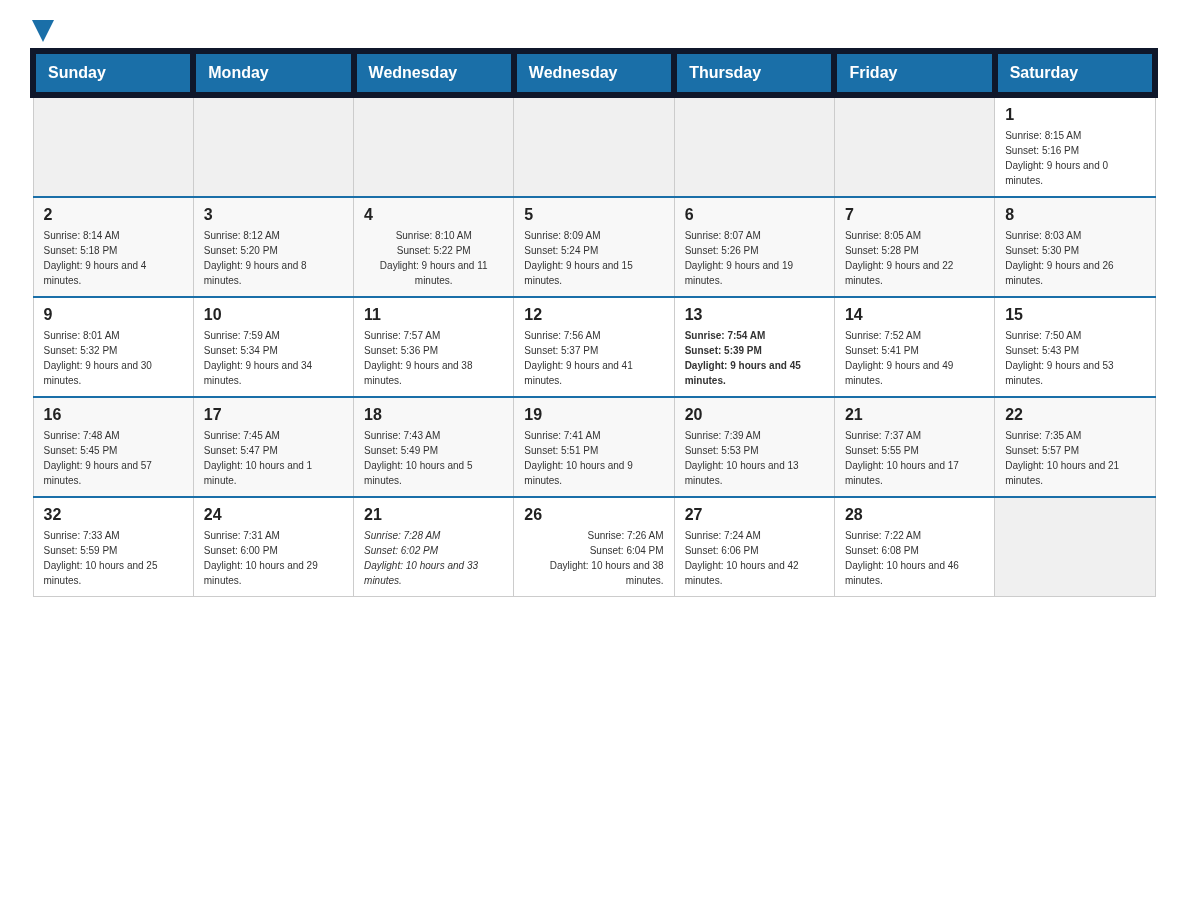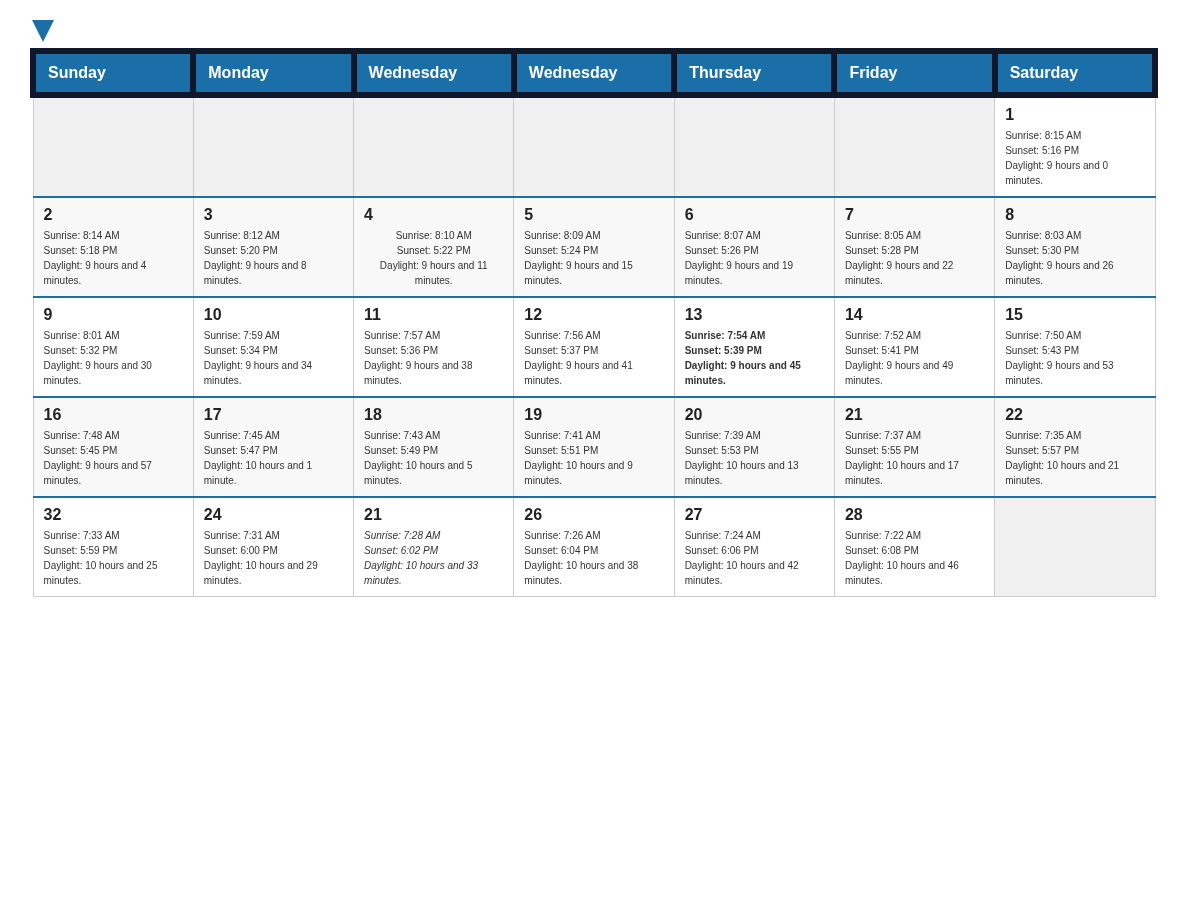--- a/index.html
+++ b/index.html
@@ -282,21 +282,21 @@
 Daylight: 10 hours and 29 minutes.</div>
         </td>
         <td>
           <span class="day-number">21</span>
           <div class="day-info" style="white-space: pre-line; font-style: italic;">Sunrise: 7:28 AM
 Sunset: 6:02 PM
 Daylight: 10 hours and 33 minutes.</div>
         </td>
         <td>
           <span class="day-number">26</span>
-          <div class="day-info" style="white-space: pre-line;">Sunrise: 7:26 AM
+          <div class="day-info" style="white-space: pre-line; text-align: right;">Sunrise: 7:26 AM
 Sunset: 6:04 PM
 Daylight: 10 hours and 38 minutes.</div>
         </td>
         <td>
           <span class="day-number">27</span>
           <div class="day-info" style="white-space: pre-line;">Sunrise: 7:24 AM
 Sunset: 6:06 PM
 Daylight: 10 hours and 42 minutes.</div>
         </td>
         <td>

